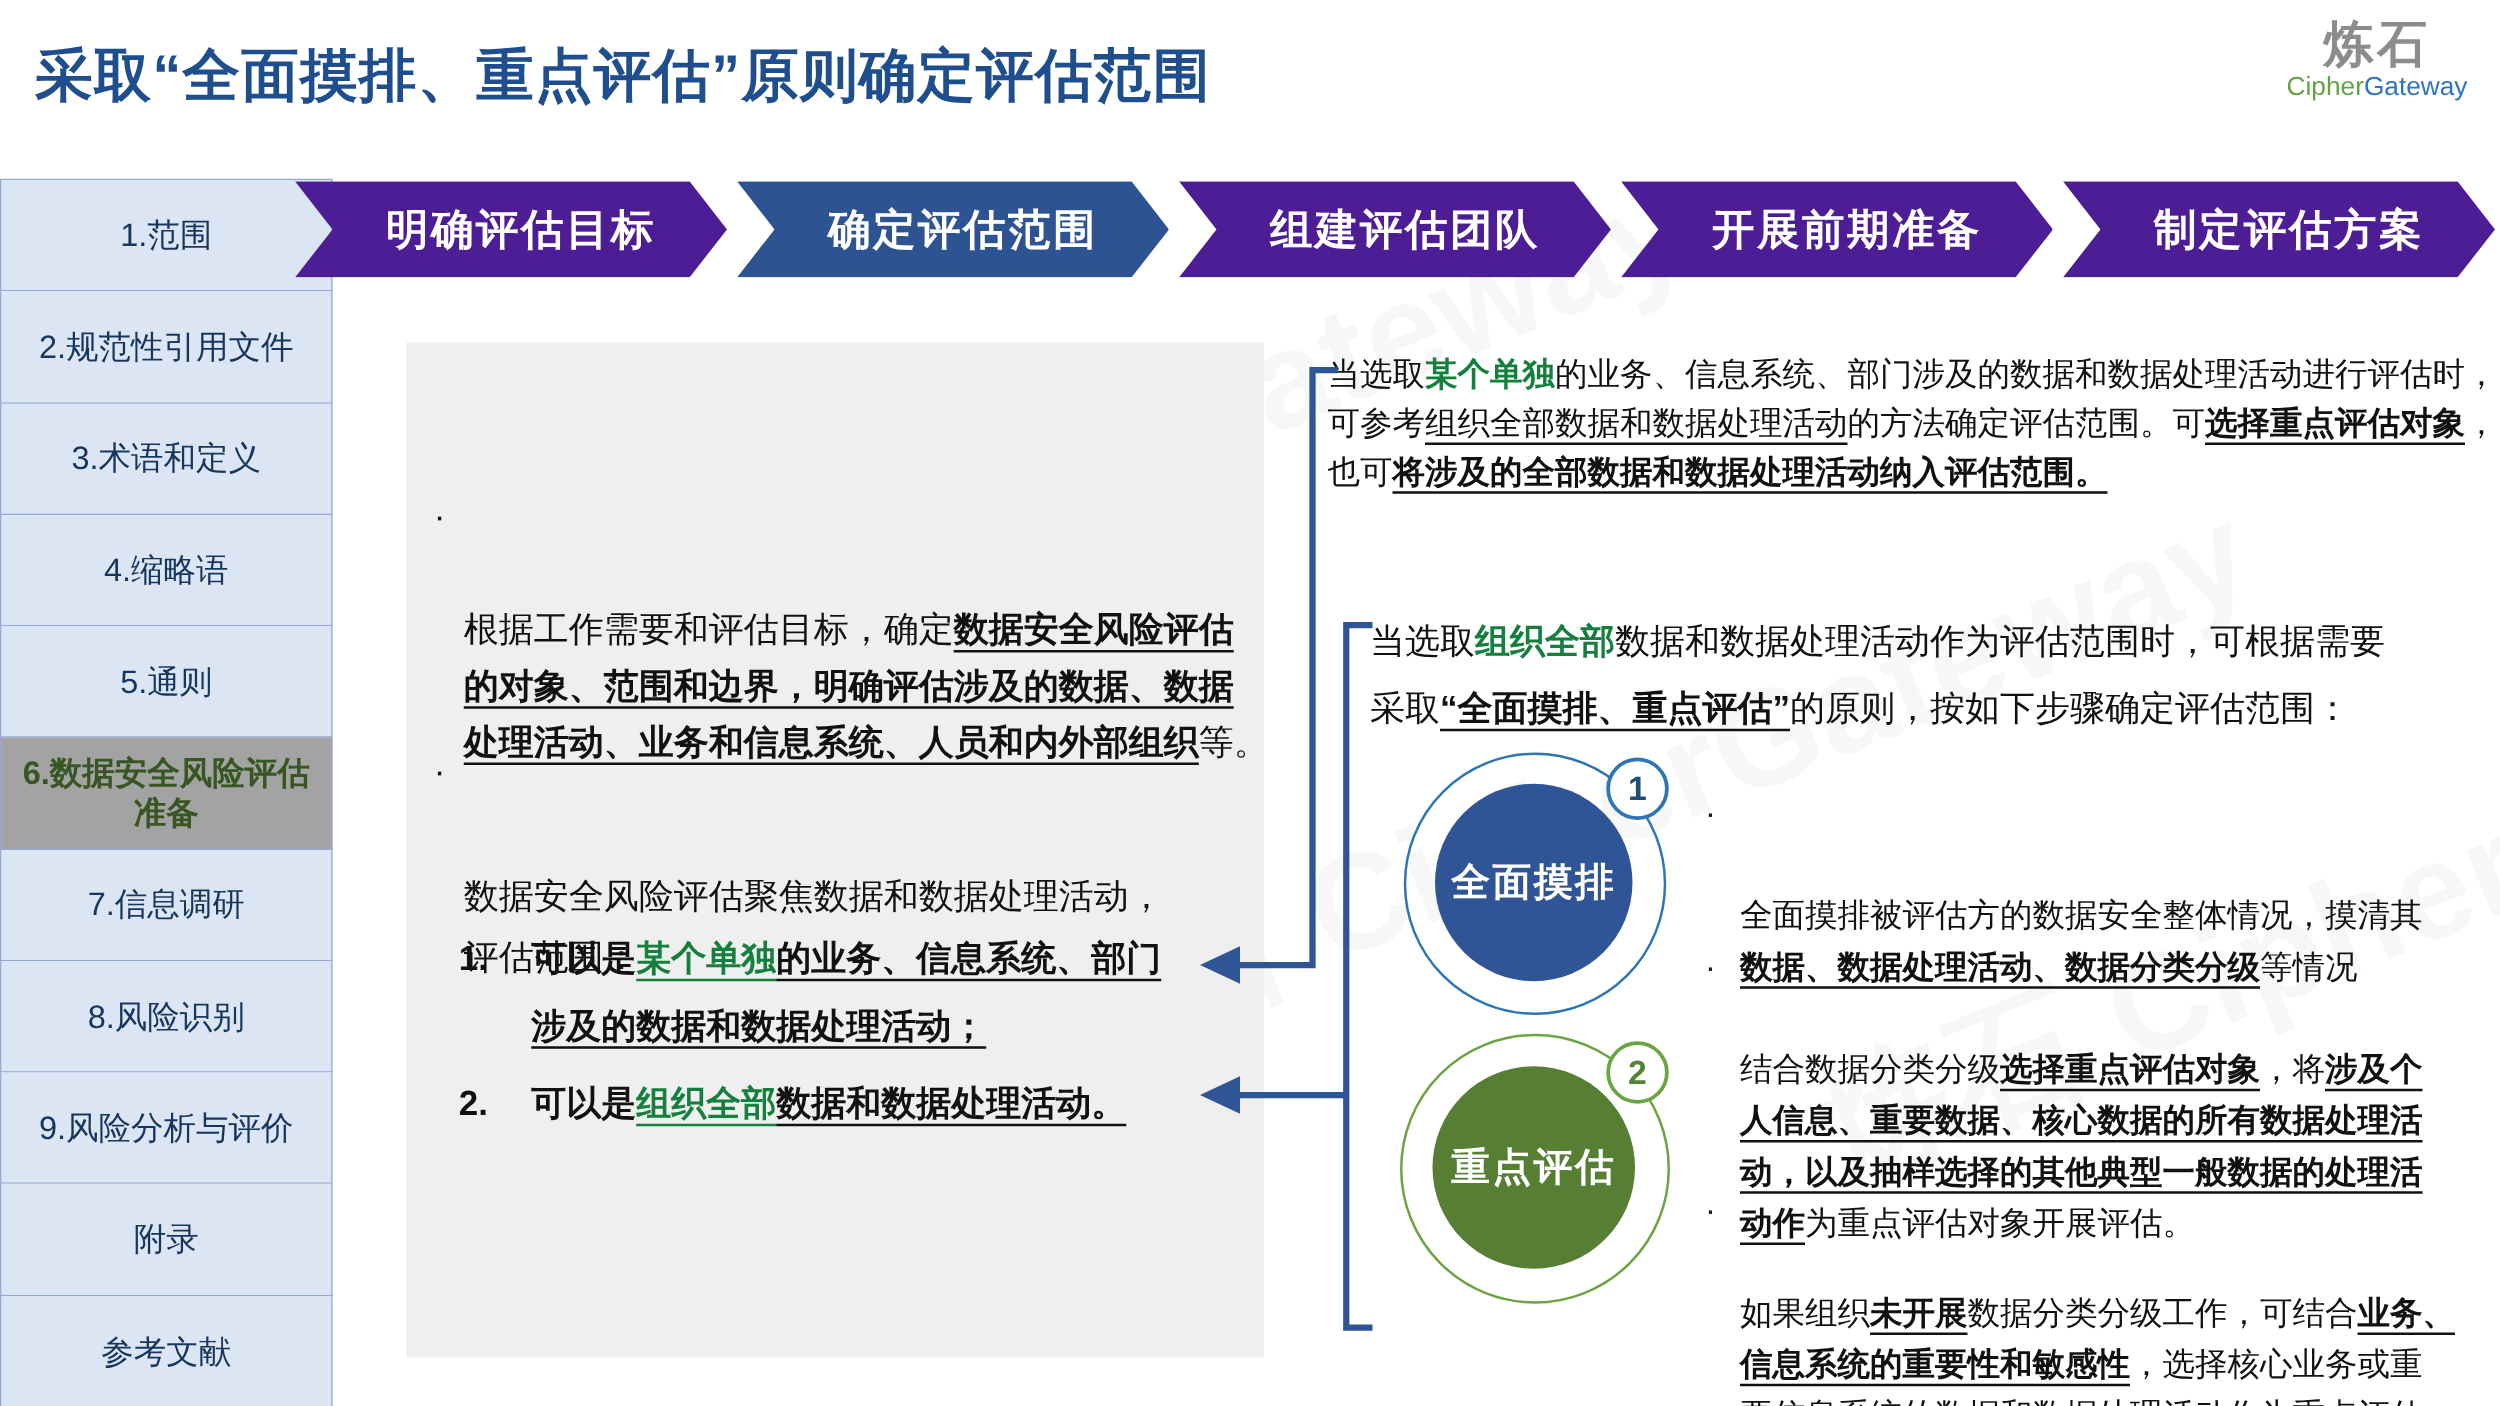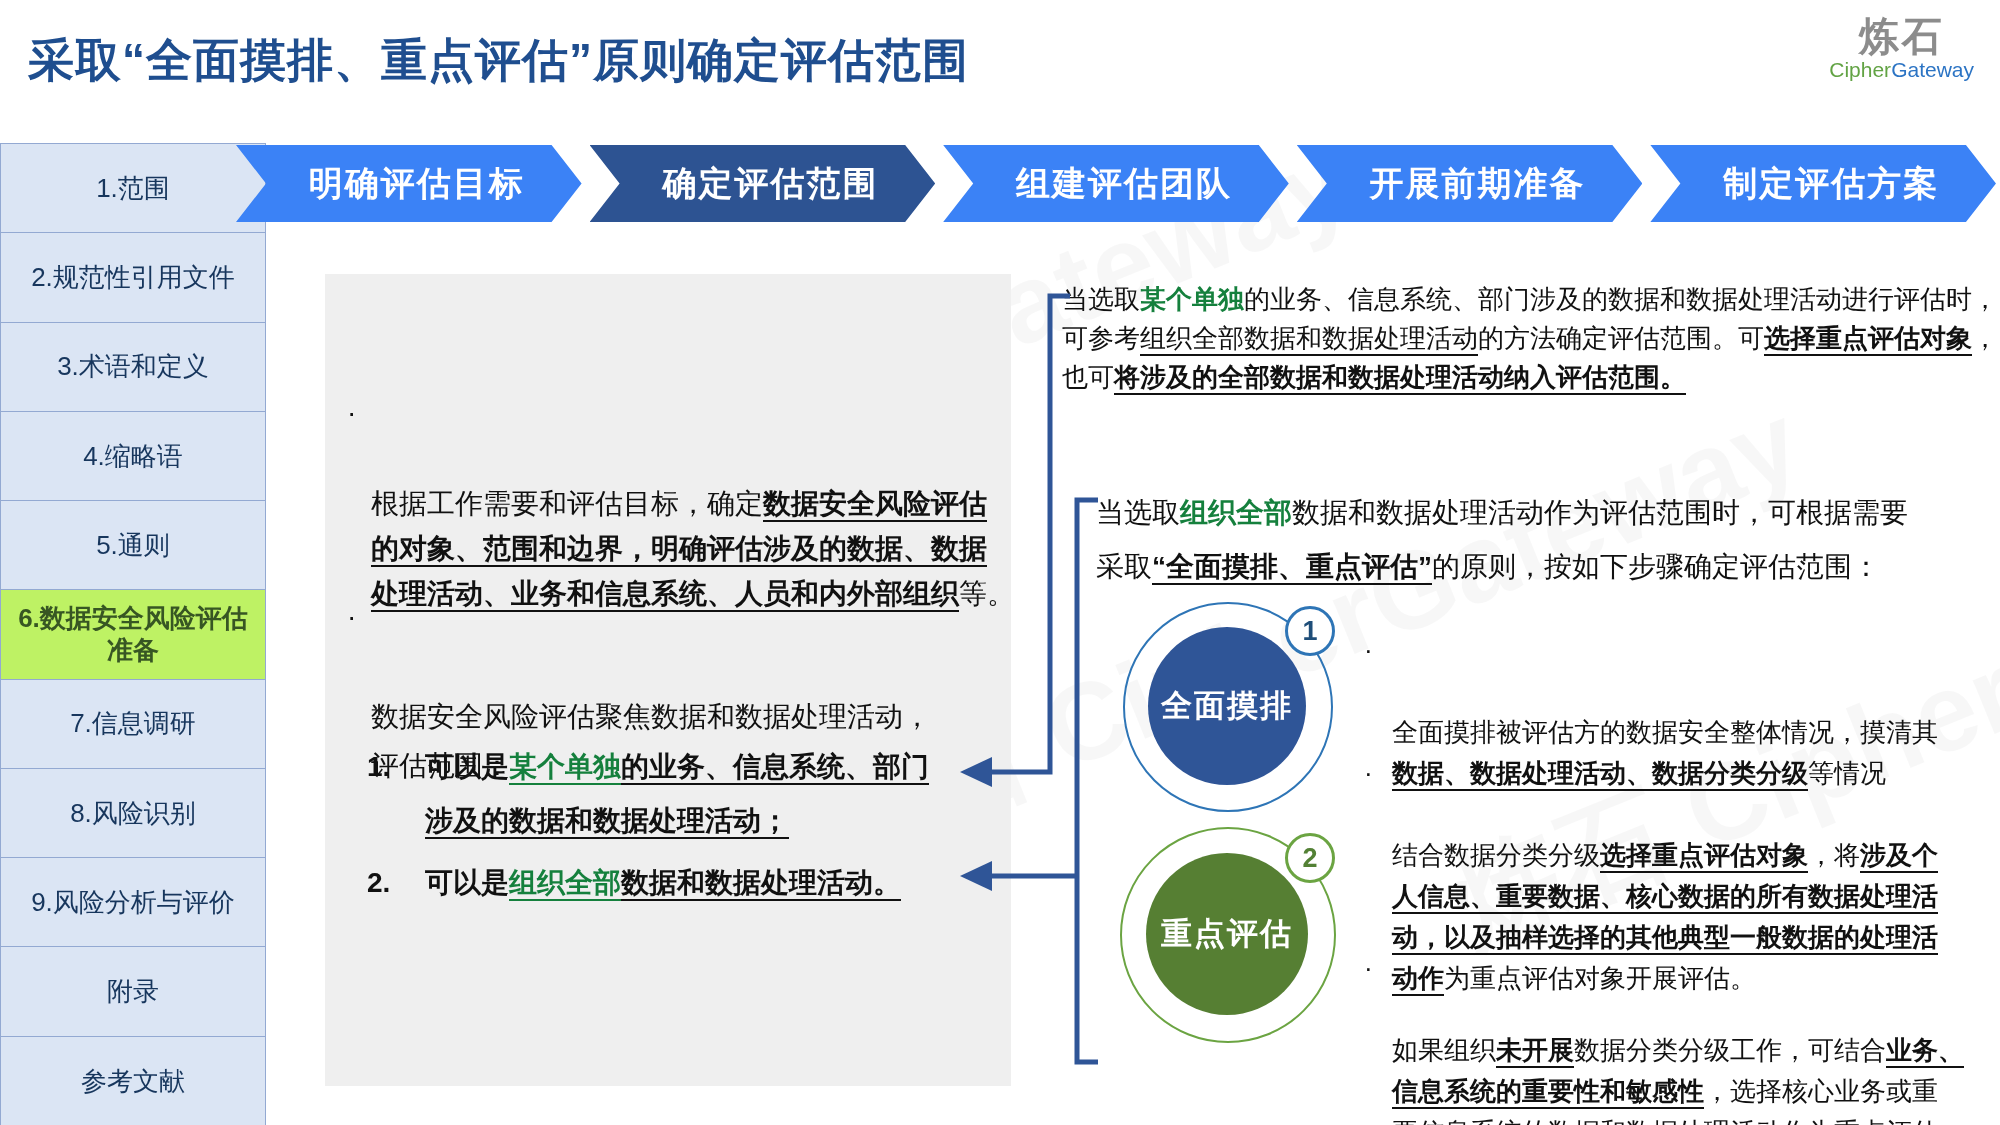--- a/index.html
+++ b/index.html
@@ -22,29 +22,29 @@
   
   .sidebar{
     position:absolute;left:0;top:143px;width:266px;height:982px;
     display:flex;flex-direction:column;border-top:1px solid #93a9d2;
   }
   .side-item{
     flex:1;display:flex;align-items:center;justify-content:center;text-align:center;
     background:#dbe5f4;border:1px solid #93a9d2;border-top:none;
     color:#17365d;font-size:26px;line-height:1.25;padding:0 13px;
   }
-  .side-item.active{background:#bef264;color:#375623;font-weight:700;}
+  .side-item.active{background:#a3a3a3;color:#375623;font-weight:700;}
   
   .band{
     position:absolute;left:236px;top:145px;width:1760px;height:77px;
     display:flex;gap:8px;
   }
   .chev{
     flex:1;display:flex;align-items:center;justify-content:center;
-    background:#3b82f6;color:#fff;font-size:34px;font-weight:700;letter-spacing:2px;
+    background:#4c1d95;color:#fff;font-size:34px;font-weight:700;letter-spacing:2px;
     clip-path:polygon(0 0,calc(100% - 30px) 0,100% 50%,calc(100% - 30px) 100%,0 100%,30px 50%);
     padding-left:16px;
   }
   .chev.active{background:#2d5392;}
   
   .graybox{position:absolute;left:325px;top:274px;width:686px;height:812px;background:#efefef;}
   .gb-bullet{position:absolute;left:24px;font-size:28px;white-space:pre-line;}
   .gb-bullet .marker{position:absolute;left:-2px;top:0;}
   .gb-bullet .rich{display:block;padding-left:22px;width:660px;}
   .gb-b1{top:116px;line-height:1.62;}

